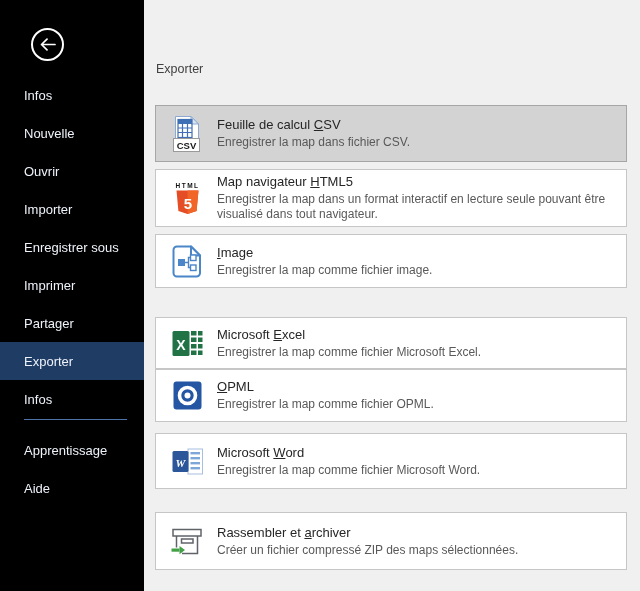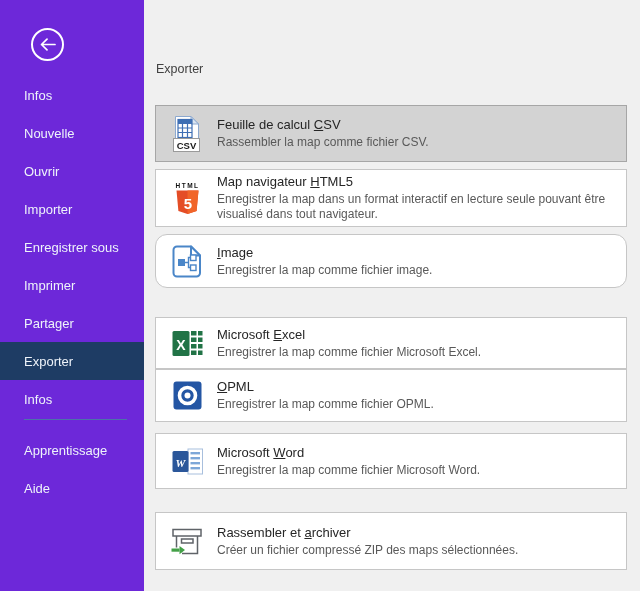--- a/index.html
+++ b/index.html
@@ -5,21 +5,21 @@
   * { margin:0; padding:0; box-sizing:border-box; }
   html,body { width:640px; height:591px; overflow:hidden; background:#f0f0f0; }
   .app {
     display:flex; width:640px; height:591px;
     font-family:"Liberation Sans", sans-serif;
     -webkit-font-smoothing:antialiased;
   }
 
   
   .sidebar {
-    width:144px; flex-shrink:0; background:#6d28d9; color:#eef3fa;
+    width:144px; flex-shrink:0; background:#000000; color:#eef3fa;
     display:flex; flex-direction:column;
   }
   .back-btn {
     width:33px; height:33px; margin:28px 0 0 31px;
     border:2px solid #ffffff; border-radius:50%;
     display:flex; align-items:center; justify-content:center;
     cursor:pointer;
   }
   .nav { margin-top:15px; }
   .nav-item {
@@ -122,40 +122,40 @@
             <g stroke="#3f6fb4" stroke-width="1.2" fill="none">
               <rect x="7" y="5.5" width="14" height="18"></rect>
               <path d="M7 9.5 H21 M7 14 H21 M7 18.5 H21 M11.5 5.5 V23.5 M16.5 5.5 V23.5"></path>
             </g>
             <rect x="2.5" y="24.5" width="26" height="13" fill="#ffffff" stroke="#9a9a9a" stroke-width="1"></rect>
             <text x="15.5" y="34.5" text-anchor="middle" font-size="9.5" font-weight="bold" fill="#1a1a1a" font-family="Liberation Sans, sans-serif">CSV</text>
           </svg>
         </span>
         <span class="txt">
           <div class="item-title"><span>Feuille de calcul </span><span class="accel">C</span><span>SV</span></div>
-          <div class="item-desc">Rassembler la map comme fichier CSV.</div>
+          <div class="item-desc">Enregistrer la map dans fichier CSV.</div>
         </span>
       </div>
 
       <div class="export-item" style="height:58px; margin-top:7px;">
         <span class="icon-cell">
           <svg width="29" height="37" viewBox="0 0 29 37">
             <text x="14.5" y="7.5" text-anchor="middle" font-size="6.5" font-weight="bold" fill="#111111" letter-spacing="1.5" font-family="Liberation Sans, sans-serif">HTML</text>
             <path d="M3.5 10.5 H25.5 L23.6 31 L14.5 34 L5.4 31 Z" fill="#e44d26"></path>
             <path d="M14.5 10.5 H25.5 L23.6 31 L14.5 34 Z" fill="#f16529"></path>
             <text x="14.8" y="28.5" text-anchor="middle" font-size="15" font-weight="bold" fill="#ffffff" font-family="Liberation Sans, sans-serif">5</text>
           </svg>
         </span>
         <span class="txt">
           <div class="item-title"><span>Map navigateur </span><span class="accel">H</span><span>TML5</span></div>
           <div class="item-desc">Enregistrer la map dans un format interactif en lecture seule pouvant être visualisé dans tout navigateur.</div>
         </span>
       </div>
 
-      <div class="export-item" style="height:54px; margin-top:7px;border-radius:12px;">
+      <div class="export-item" style="height:54px; margin-top:7px;">
         <span class="icon-cell">
           <svg width="32" height="33" viewBox="0 0 32 33">
             <path d="M6 1.5 H20 L29 10.5 V28 a3.5 3.5 0 0 1 -3.5 3.5 H6 A3.5 3.5 0 0 1 2.5 28 V5 A3.5 3.5 0 0 1 6 1.5 Z" fill="#ffffff" stroke="#4a86c8" stroke-width="2"></path>
             <path d="M20 1.5 L29 10.5 H20 Z" fill="#ffffff" stroke="#4a86c8" stroke-width="2" stroke-linejoin="round"></path>
             <rect x="7" y="14" width="7" height="7" fill="#4a86c8"></rect>
             <path d="M14 17.5 H17.5 M17.5 17.5 V12.5 H19.5 M17.5 17.5 V22.5 H19.5" stroke="#4a86c8" stroke-width="1.4" fill="none"></path>
             <rect x="19.5" y="10" width="5.5" height="5.5" fill="#ffffff" stroke="#4a86c8" stroke-width="1.4"></rect>
             <rect x="19.5" y="20" width="5.5" height="5.5" fill="#ffffff" stroke="#4a86c8" stroke-width="1.4"></rect>
           </svg>
         </span>

